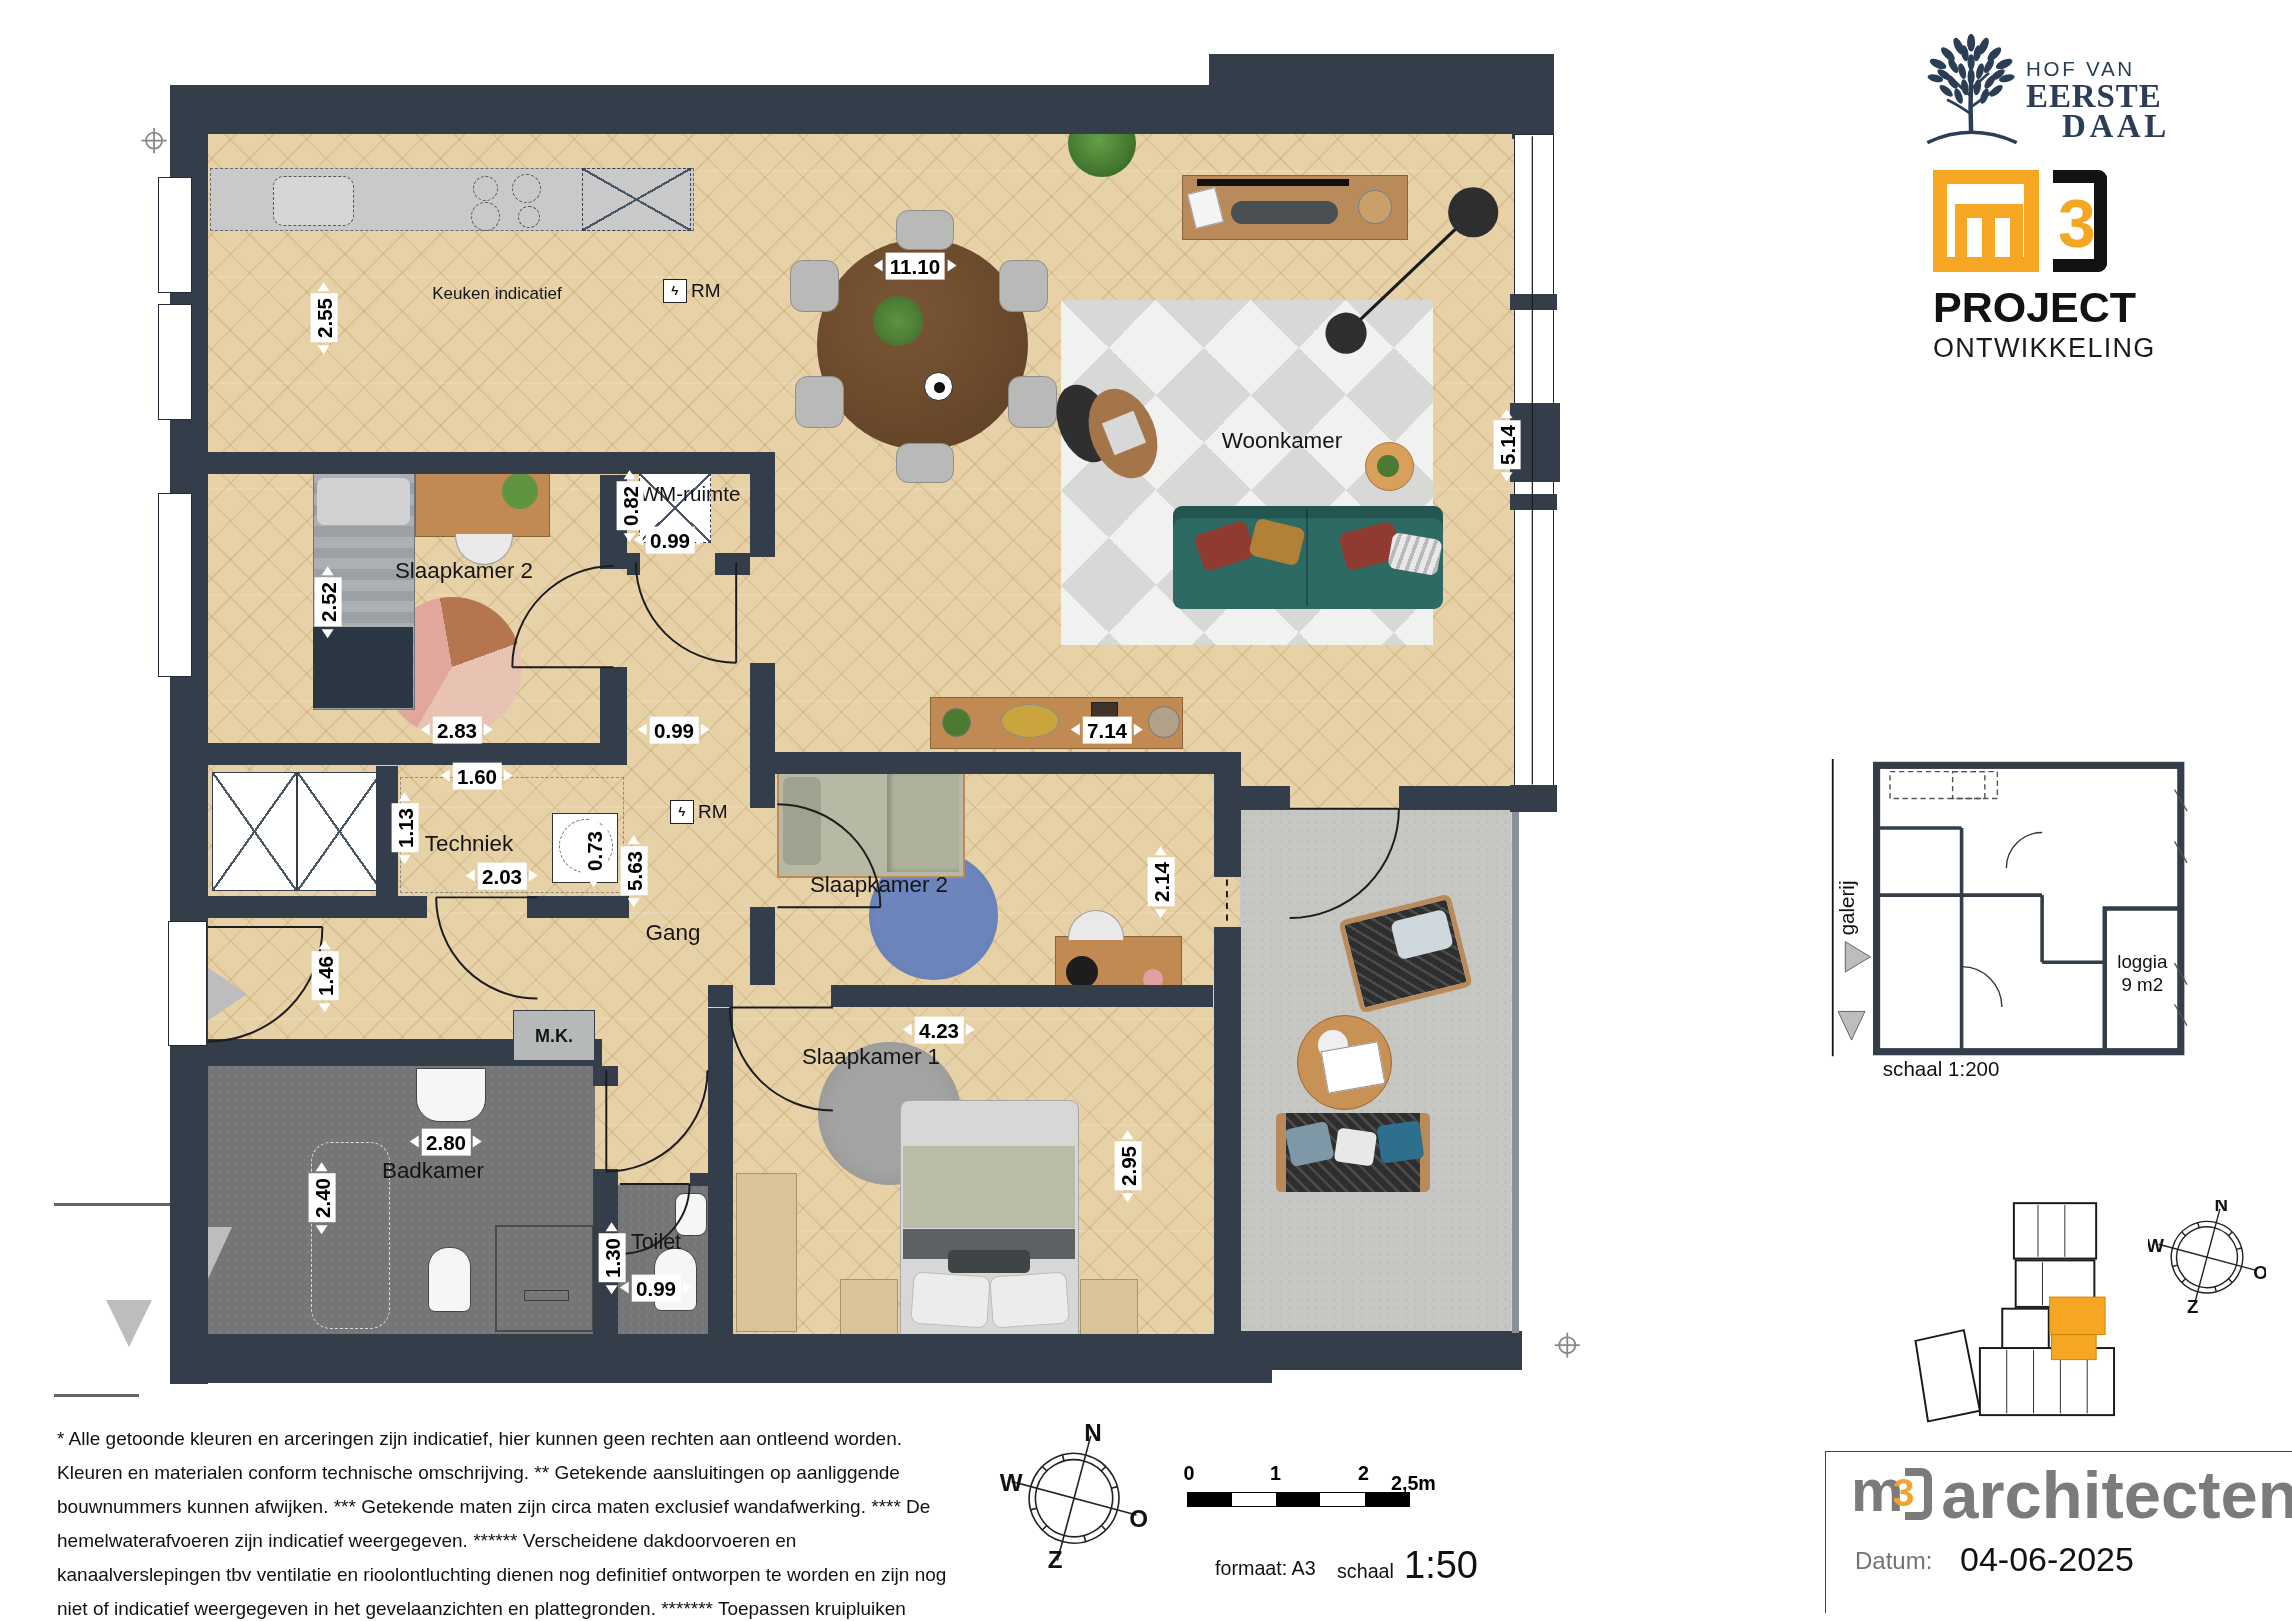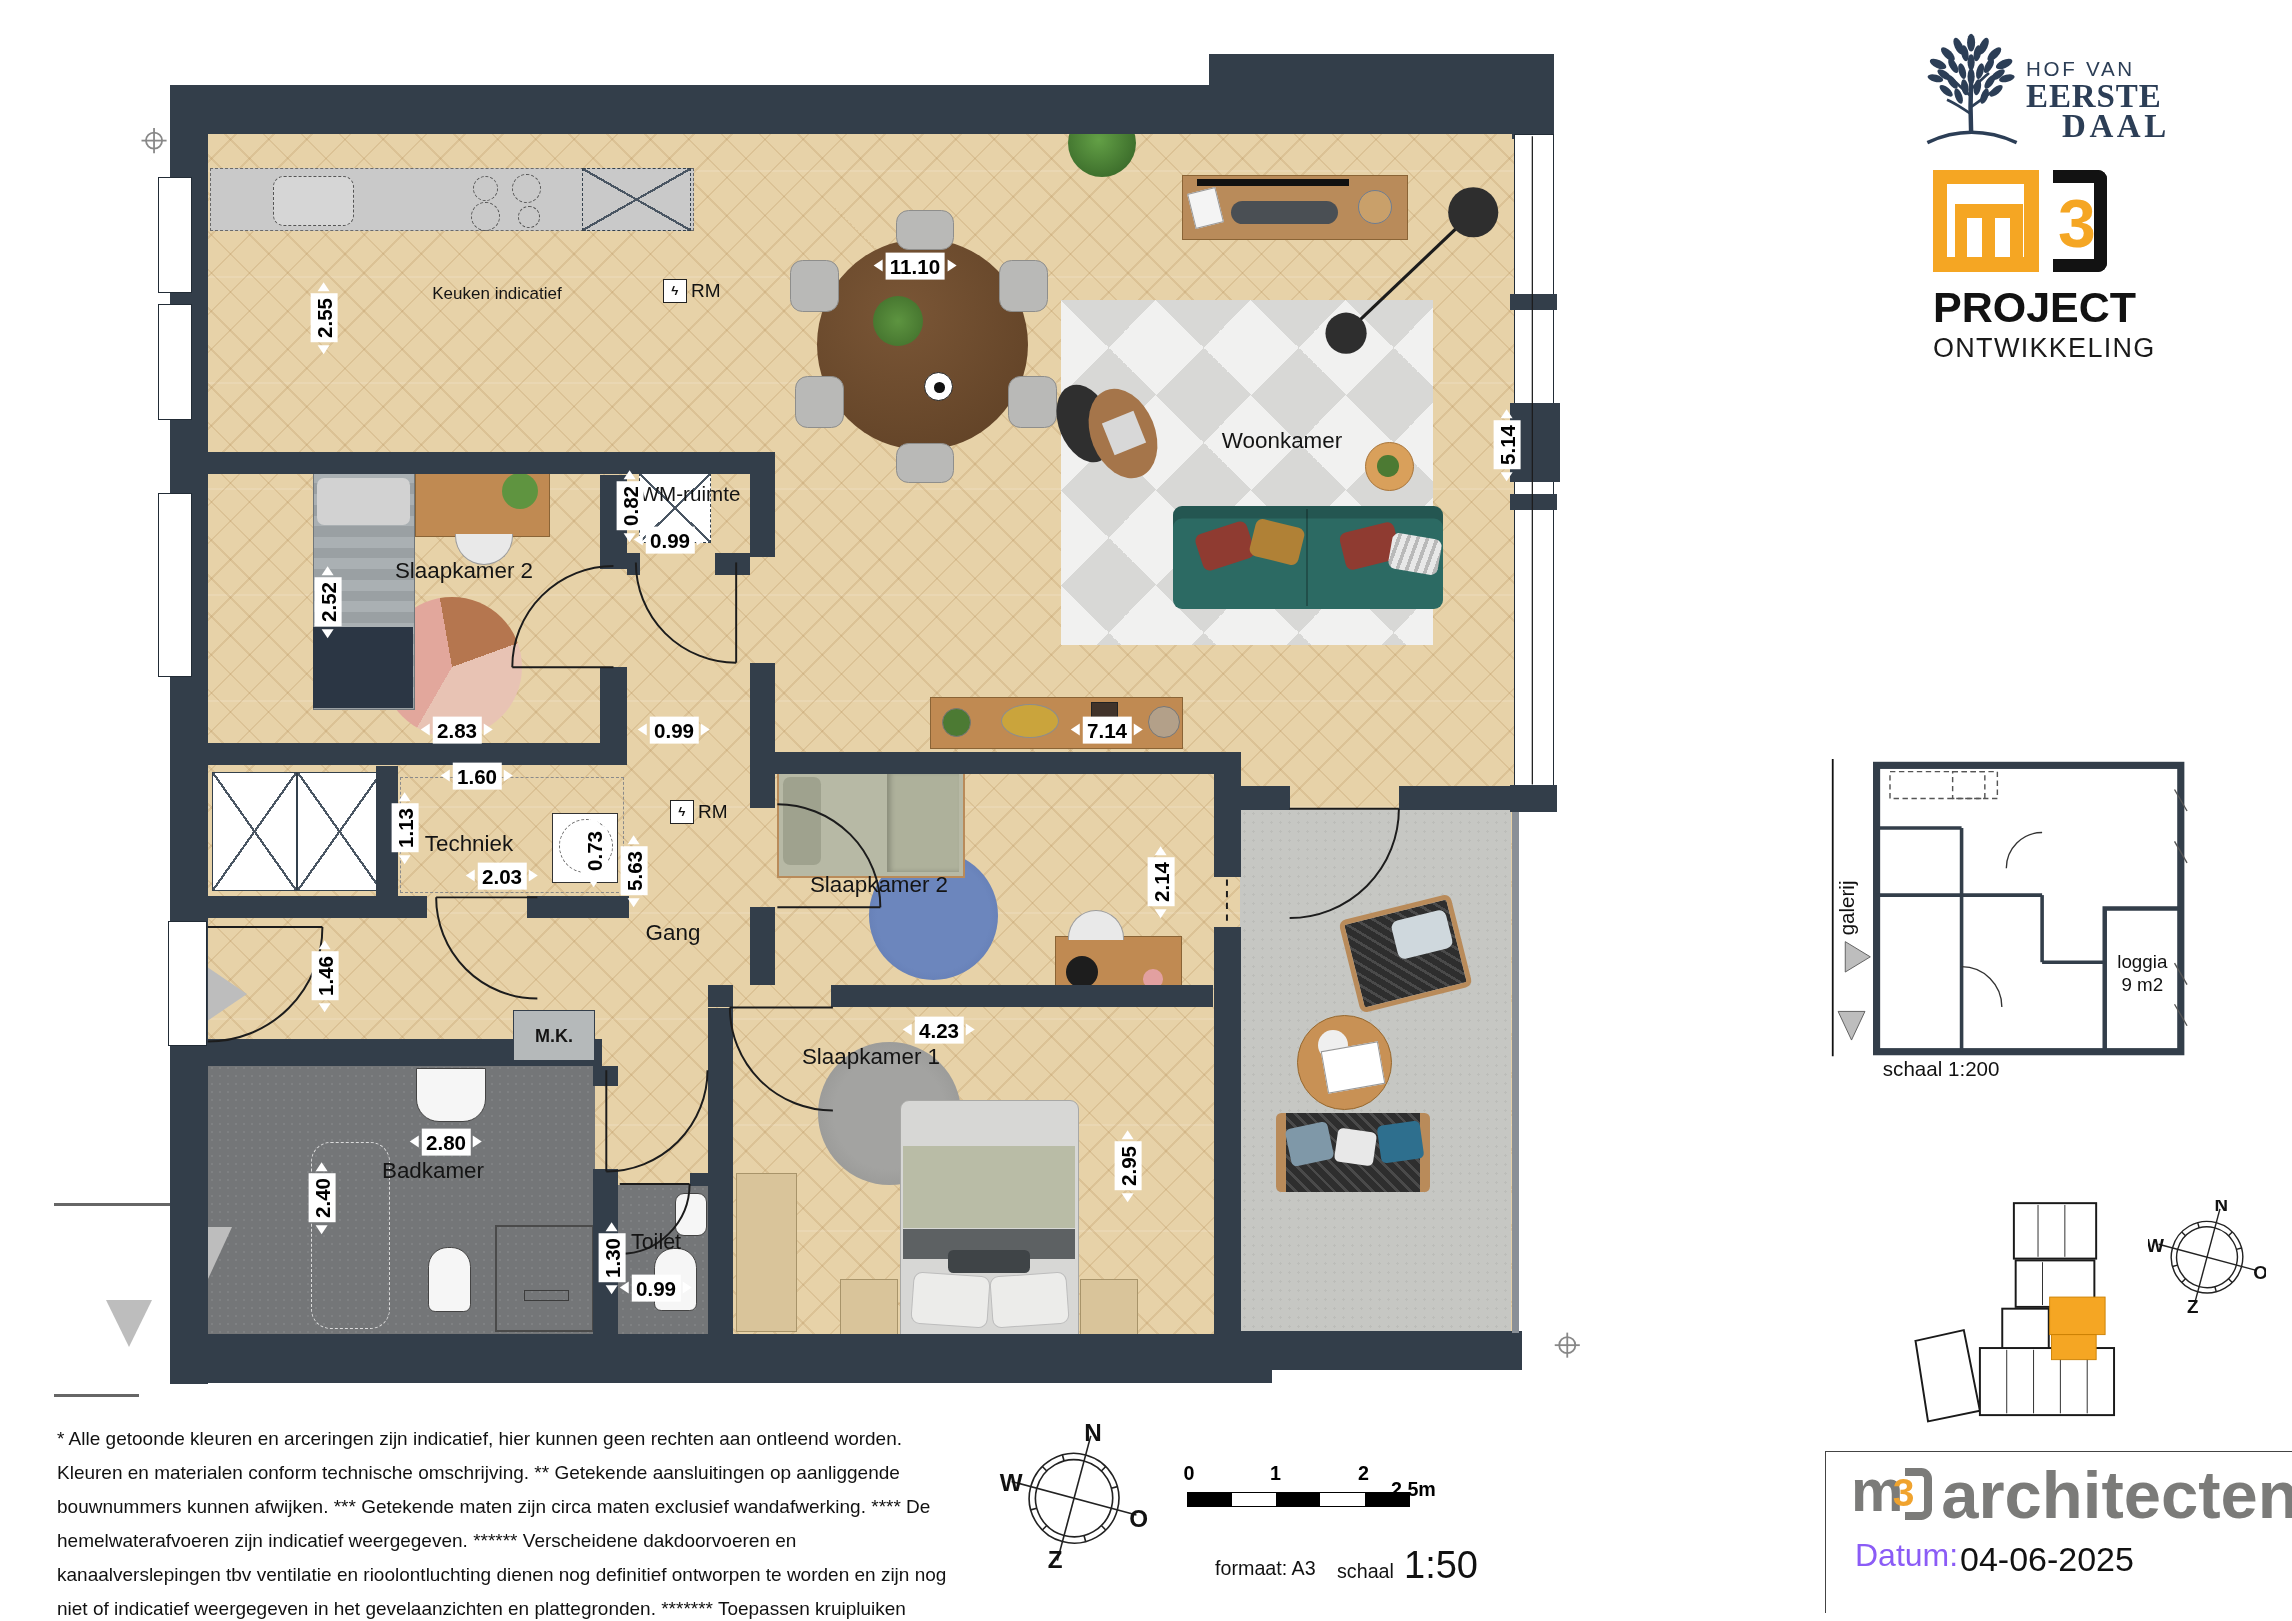--- a/index.html
+++ b/index.html
@@ -470,21 +470,21 @@
   </svg>
 
   <div class="a" style="left:1825px;top:1451px;width:466px;height:161px;border-top:1.8px solid #444;border-left:1.8px solid #444">
     <div class="a" style="left:25px;top:12.5px;display:flex;align-items:flex-start">
       <span class="gray-logo" style="font-size:59px;line-height:0.9">m</span>
       <span class="m3a-bracket">
         <span class="a" style="left:-12.5px;top:-5.4px;font-weight:bold;font-size:39px;color:#f0a32e">3</span>
       </span>
       <span class="gray-logo" style="font-size:67px;line-height:0.9;letter-spacing:0px">architecten</span>
     </div>
-    <div class="a" style="left:29px;top:85px;font-size:32px;color:#8b5cf6">Datum:</div>
+    <div class="a" style="left:29px;top:95px;font-size:24px;color:#737373">Datum:</div>
     <div class="a" style="left:134px;top:88px;font-size:34px;color:#111">04-06-2025</div>
   </div>
 
   <div class="a" style="left:57px;top:1422px;width:900px">
     <div class="disc">* Alle getoonde kleuren en arceringen zijn indicatief, hier kunnen geen rechten aan ontleend worden. Kleuren en materialen conform technische omschrijving. ** Getekende aansluitingen op aanliggende bouwnummers kunnen afwijken. *** Getekende maten zijn circa maten exclusief wandafwerking. **** De hemelwaterafvoeren zijn indicatief weergegeven. ****** Verscheidene dakdoorvoeren en kanaalverslepingen tbv ventilatie en rioolontluchting dienen nog definitief ontworpen te worden en zijn nog niet of indicatief weergegeven in het gevelaanzichten en plattegronden. ******* Toepassen kruipluiken nader te bepalen, plaats is indicatief aangegeven. ******** Getekende elektra aansluitingen t.b.v. W-installatie in de techniekruimte kunnen nog wijzigen. ******** De daktuin groenvoorzieningen en inrichtingvoorzieningen zijn indicatiefaangegeven.</div>
 
   </div>
 
   <svg class="a" style="left:996px;top:1422px" width="157" height="157" viewBox="0 0 175 175">
     <g transform="translate(87,85)">
@@ -508,21 +508,21 @@
         <text x="72" y="32">O</text>
         <text x="-21" y="78">Z</text>
       </g>
     </g>
   </svg>
 
   <div class="a" style="left:1187px;top:1462px;width:224px;height:54px">
     <div class="a" style="left:-3.6px;top:0;font-weight:bold;font-size:19.7px">0</div>
     <div class="a" style="left:83px;top:0;font-weight:bold;font-size:19.7px">1</div>
     <div class="a" style="left:171px;top:0;font-weight:bold;font-size:19.7px">2</div>
-    <div class="a" style="left:204px;top:16px;font-weight:bold;font-size:19.7px">2,5m</div>
+    <div class="a" style="left:204px;top:10px;font-weight:bold;font-size:19.7px">2,5m</div>
     <div class="a" style="left:0;top:30px;width:221px;height:12.5px;border:1.8px solid #000;box-sizing:content-box">
       <div class="seg" style="left:0;width:44px;background:#000"></div>
       <div class="seg" style="left:44px;width:44px;background:#fff"></div>
       <div class="seg" style="left:88px;width:44px;background:#000"></div>
       <div class="seg" style="left:133px;width:44px;background:#fff"></div>
       <div class="seg" style="left:177px;width:44px;background:#000"></div>
     </div>
   </div>
   <div class="a" style="left:1215px;top:1557px;font-size:19.7px;color:#111">formaat: A3</div>
   <div class="a" style="left:1337px;top:1560px;font-size:19.7px;color:#111">schaal</div>

